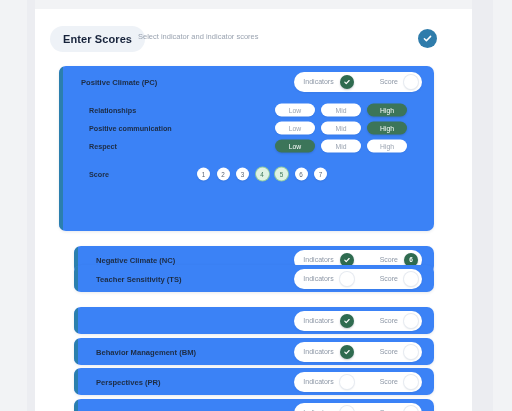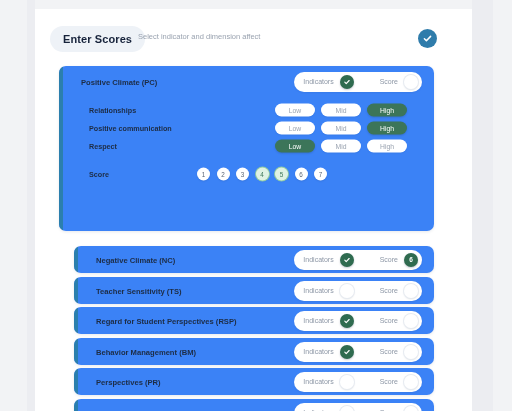--- a/index.html
+++ b/index.html
@@ -129,21 +129,21 @@
 <div class="page-bg"></div>
 <div class="gutter-l"></div>
 <div class="gutter-mid-l"></div>
 <div class="white-panel"></div>
 <div class="top-strip"></div>
 <div class="gutter-mid-r"></div>
 <div class="gutter-r"></div>
 
 <div class="header">
   <span class="chip">Enter Scores</span>
-  <span class="subtitle">Select indicator and dimension affect</span>
+  <span class="subtitle">Select indicator and indicator scores</span>
   <span class="header-check">
     <svg viewBox="0 0 16 16" aria-hidden="true">
         <path d="M3.5 8.4l2.9 2.9 6.1-6.4" fill="none" stroke="#ffffff" stroke-width="2.2" stroke-linecap="round" stroke-linejoin="round"></path>
       </svg>
   </span>
 </div>
 
 <div id="cards-root">
     <div class="card" style="left:59px; top:66px; width:375px; height:165px;">
       <div class="accent"></div>
@@ -210,37 +210,36 @@
             <svg viewBox="0 0 16 16" aria-hidden="true">
               <path d="M3.6 8.3l2.8 2.8 5.9-6.1" fill="none" stroke="#ffffff" stroke-width="2.3" stroke-linecap="round" stroke-linejoin="round"></path>
             </svg>
           </span>
           <span class="tg-sep"></span>
           <span class="tg-label">Score</span>
           <span class="knob num">6</span>
         </div>
       </div>
     </div>
-    <div class="card" style="left:74px; top:277px; width:360px; height:27px;text-decoration:underline;">
+    <div class="card" style="left:74px; top:265px; width:360px; height:27px;text-decoration:underline;">
       <div class="accent"></div>
       <div class="card-head" style="height:27px;">
         <span class="dim-title">Teacher Sensitivity (TS)</span>
         <div class="toggle-group">
           <span class="tg-label">Indicators</span>
           <span class="knob off"></span>
           <span class="tg-sep"></span>
           <span class="tg-label">Score</span>
           <span class="knob off"></span>
         </div>
       </div>
     </div>
     <div class="card" style="left:74px; top:307px; width:360px; height:27px;">
       <div class="accent"></div>
       <div class="card-head" style="height:27px;">
-        <span class="dim-title">Regard for Student Perspectives (RSP)</span>
         <div class="toggle-group">
           <span class="tg-label">Indicators</span>
           <span class="knob on">
             <svg viewBox="0 0 16 16" aria-hidden="true">
               <path d="M3.6 8.3l2.8 2.8 5.9-6.1" fill="none" stroke="#ffffff" stroke-width="2.3" stroke-linecap="round" stroke-linejoin="round"></path>
             </svg>
           </span>
           <span class="tg-sep"></span>
           <span class="tg-label">Score</span>
           <span class="knob off"></span>

